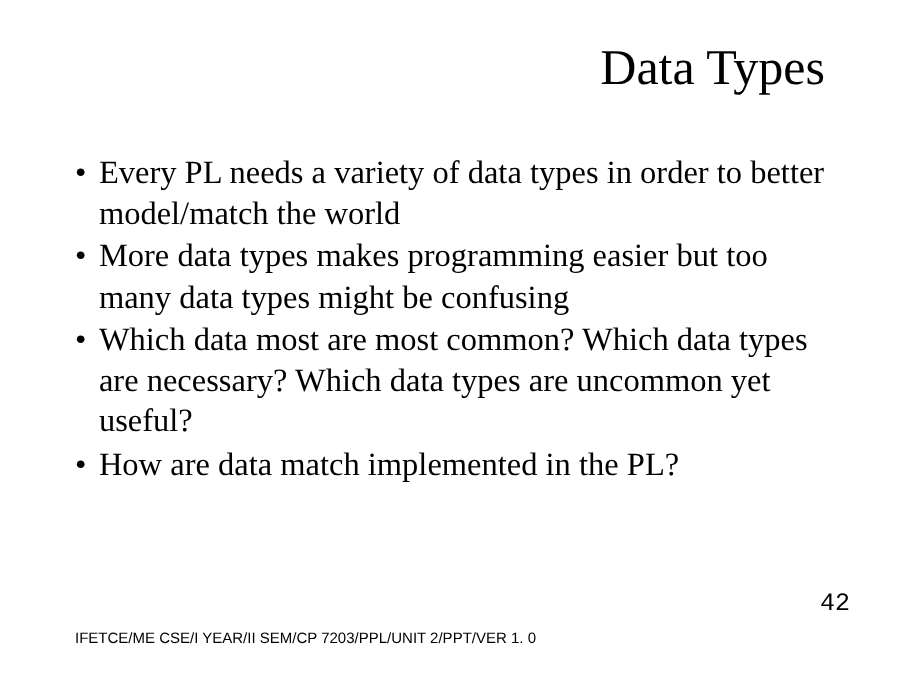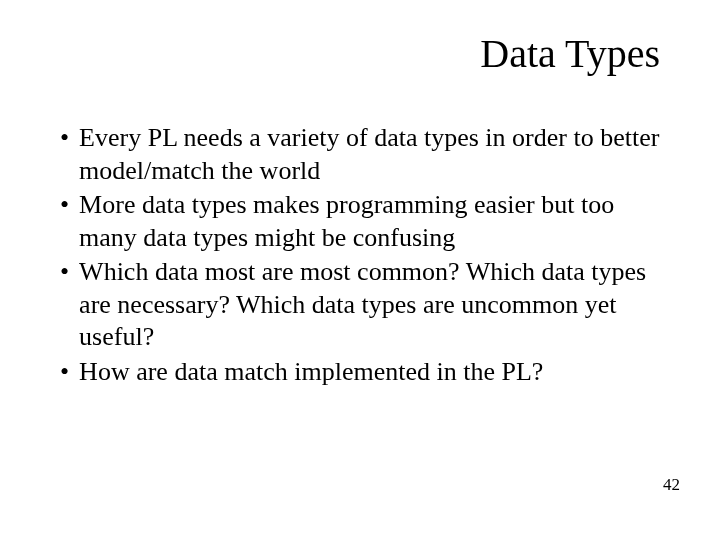--- a/index.html
+++ b/index.html
@@ -44,22 +44,22 @@
       position: absolute;
       left: 60px;
       bottom: 23px;
       font-family: Arial, Helvetica, sans-serif;
       font-size: 12px;
     }
     .page-number {
       position: absolute;
       right: 40px;
       bottom: 45px;
-      font-family: Liberation Serif, serif;
-      font-size: 17px;
+      font-family: Liberation Mono, monospace;
+      font-size: 20px;
     }
   </style>
 </head>
 <body>
 
 <div class="slide">
   <h1 class="title">Data Types</h1>
 
   <div class="bullets">
     <div class="bullet">
@@ -73,14 +73,15 @@
     <div class="bullet">
       <span class="bullet-marker">•</span>
       <span class="bullet-text">Which data most are most common?  Which data types are necessary?  Which data types are uncommon yet useful?</span>
     </div>
     <div class="bullet">
       <span class="bullet-marker">•</span>
       <span class="bullet-text">How are data match implemented in the PL?</span>
     </div>
   </div>
 
+  <div class="footer">IFETCE/ME CSE/I YEAR/II SEM/CP 7203/PPL/UNIT 2/PPT/VER 1. 0</div>
   <div class="page-number">42</div>
 </div>
 
 </body></html>

